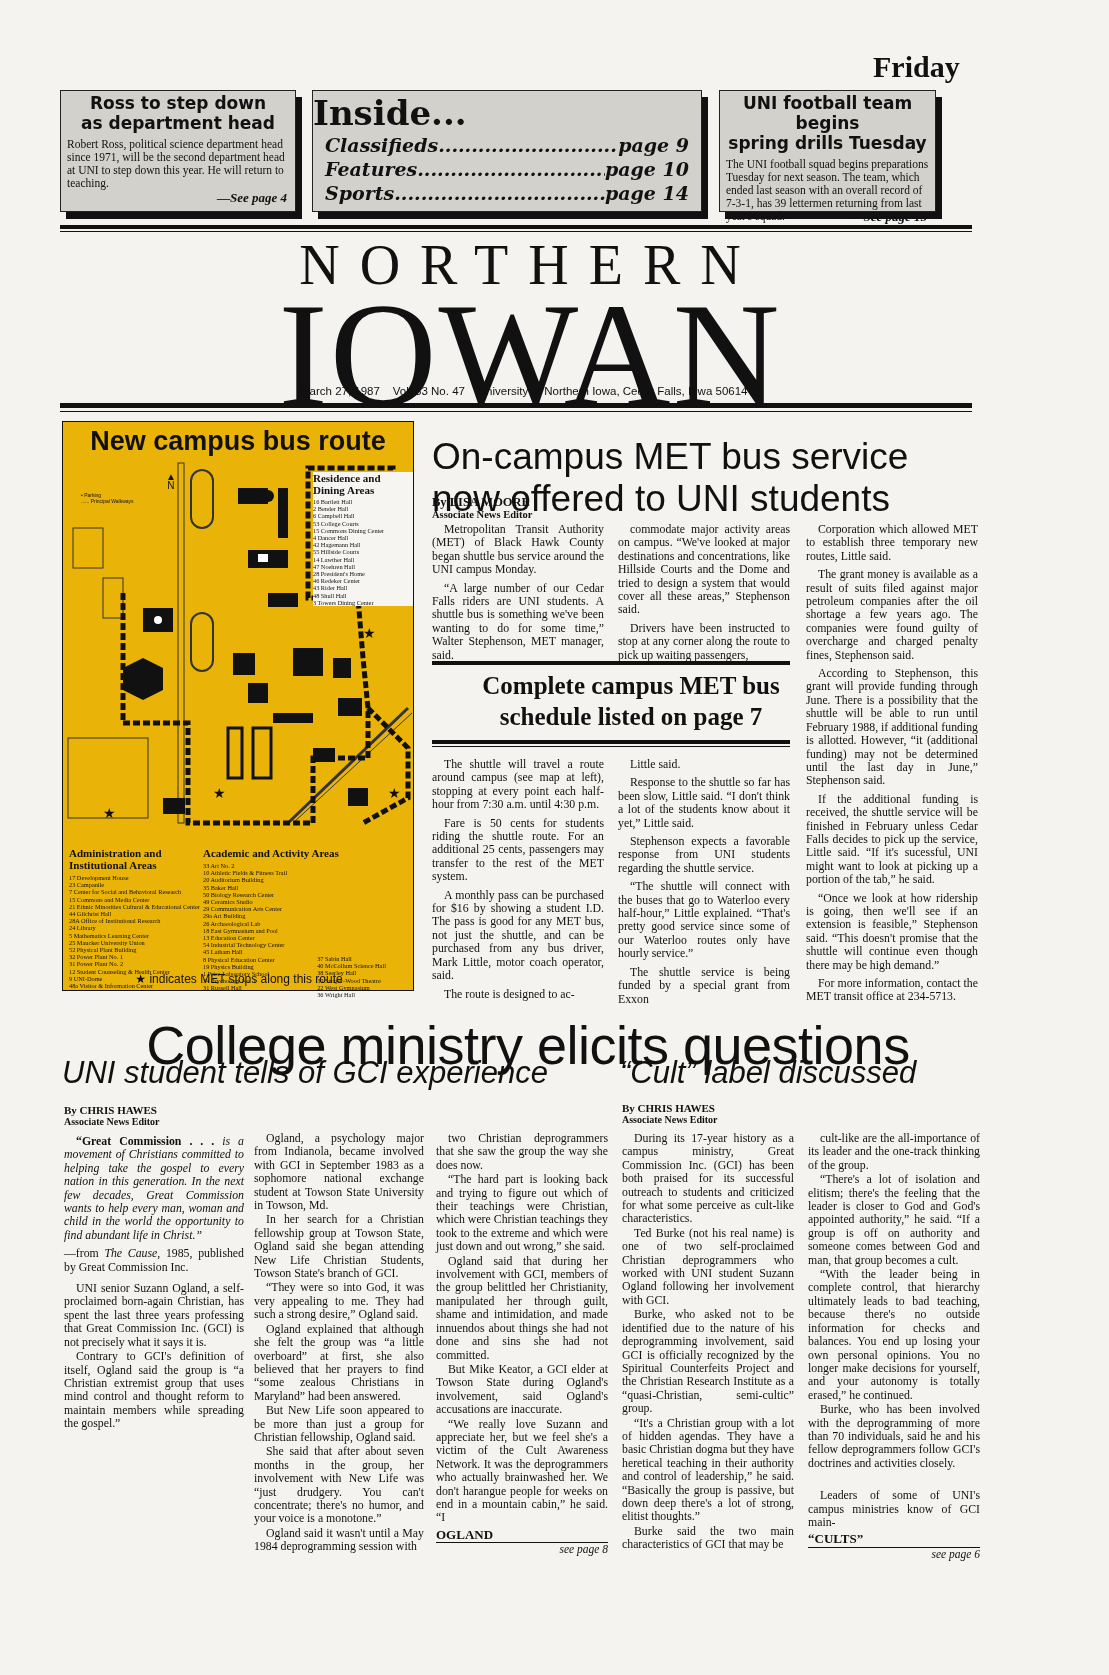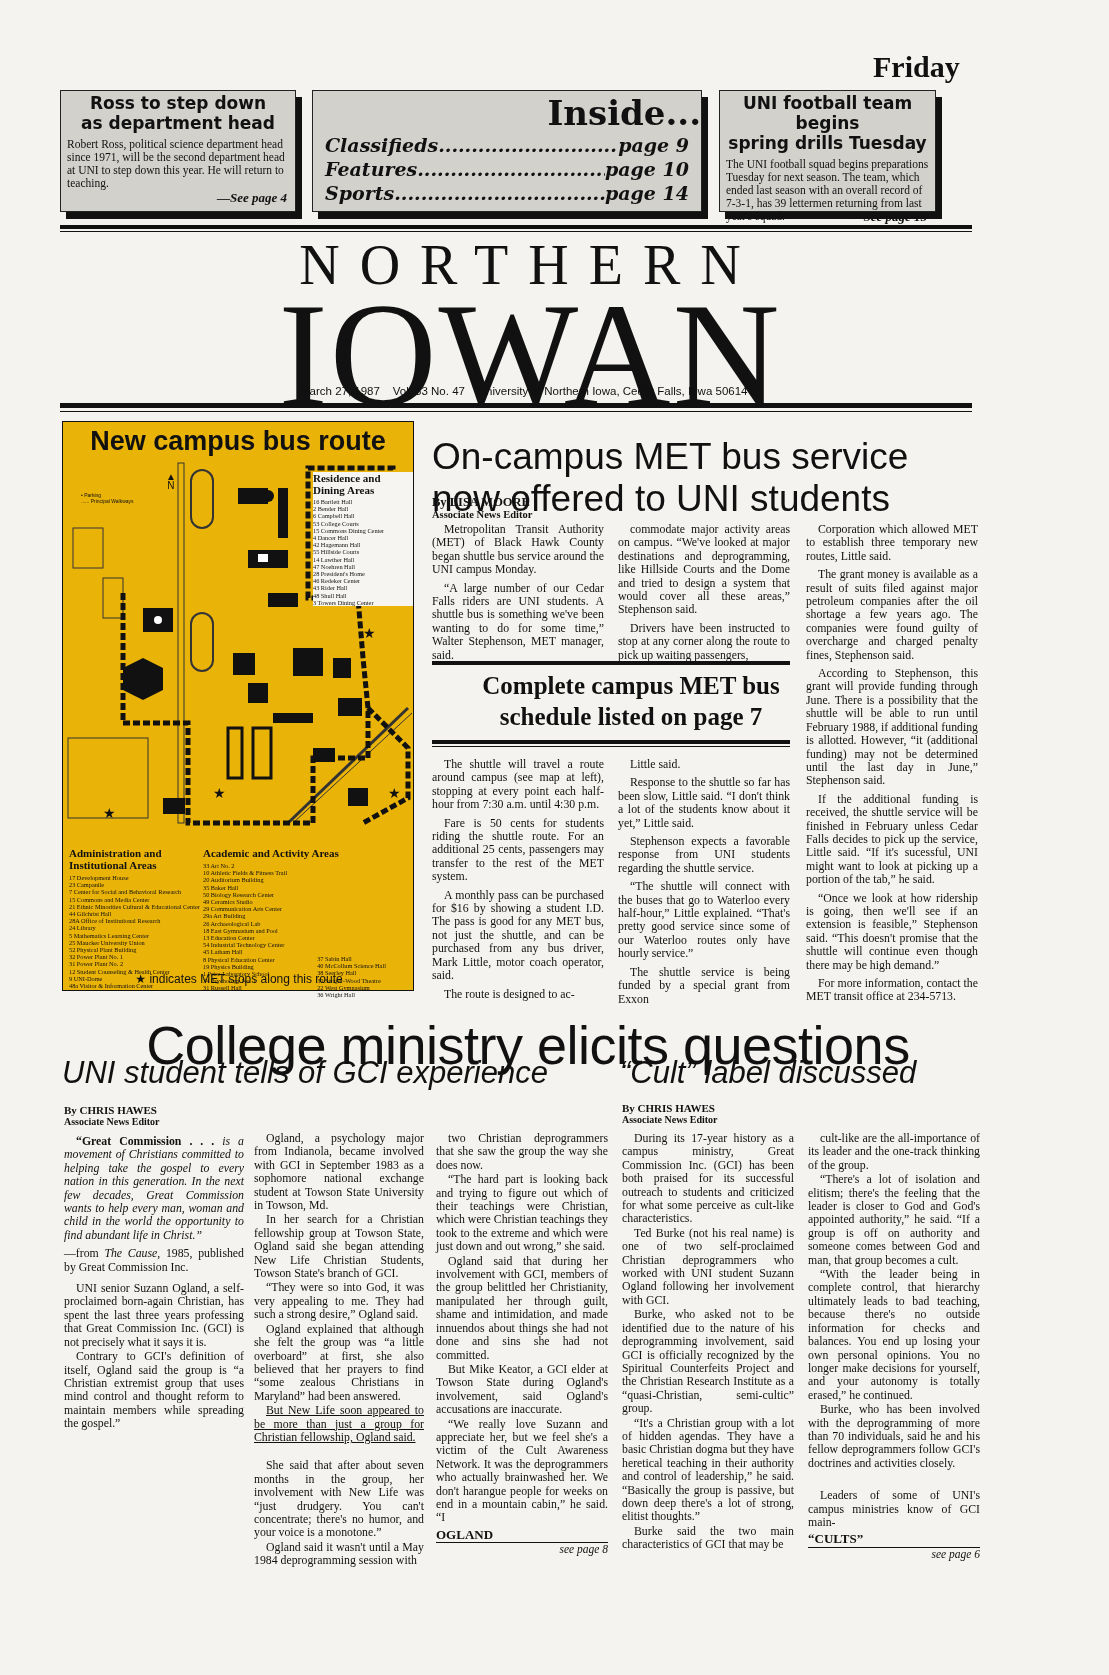--- a/index.html
+++ b/index.html
@@ -7,21 +7,21 @@
   body { position: relative; font-family: "Liberation Serif", "DejaVu Serif", serif; color: #111; }
   .abs { position: absolute; }
   .serif { font-family: "Liberation Serif", "DejaVu Serif", serif; }
   .sans { font-family: "Liberation Sans", "DejaVu Sans", sans-serif; }
 
   
   .teaser { position: absolute; background: #d2d1cc; border: 1.5px solid #222; box-shadow: 6px 7px 0 #111; }
   .teaser h3 { font-family: "DejaVu Sans", "Liberation Sans", sans-serif; font-weight: bold; text-align: center; font-size: 17px; line-height: 20px; }
   .teaser p { font-size: 11.5px; line-height: 13px; margin: 5px 6px 0 6px; }
   .teaser .see { font-style: italic; font-weight: bold; font-size: 13px; text-align: right; margin-right: 8px; }
-  .inside-title { font-family: "DejaVu Serif", serif; font-weight: bold; font-size: 34px; text-align: right; margin-top: 2px; }
+  .inside-title { font-family: "DejaVu Serif", serif; font-weight: bold; font-size: 34px; text-align: left; margin-top: 2px; }
   .inside-row { font-family: "DejaVu Serif", serif; font-style: italic; font-weight: bold; font-size: 19px; line-height: 24px; display: flex; margin: 0 12px; }
   .inside-row .dots { flex: 1; overflow: hidden; white-space: nowrap; }
   .inside-row .dots::after { content: "................................................................................"; }
 
   .rule-thick { position: absolute; background: #111; }
 
   .masthead-top { font-family: "Liberation Serif", serif; font-size: 56px; letter-spacing: 20px; text-align: center; }
   .masthead-main { font-family: "Liberation Serif", serif; font-size: 148px; line-height: 130px; letter-spacing: 2px; text-align: center; }
   .dateline { font-family: "Liberation Sans", sans-serif; font-size: 11.5px; }
 
@@ -235,21 +235,21 @@
 <div class="abs" style="left:432px;top:496px;">
   <div class="byline">By LISA MOORE</div>
   <div class="byline2">Associate News Editor</div>
 </div>
 
 <div class="col" id="bus-col1" style="left:432px;top:523px;width:172px;">
     <p>Metropolitan Transit Authority (MET) of Black Hawk County began shuttle bus service around the UNI campus Monday.</p>
     <p>“A large number of our Cedar Falls riders are UNI students. A shuttle bus is something we've been wanting to do for some time,” Walter Stephenson, MET manager, said.</p>
   </div>
 <div class="col" id="bus-col2" style="left:618px;top:523px;width:172px;">
-    <p>commodate major activity areas on campus. “We've looked at major destinations and deprogramming, like Hillside Courts and the Dome and tried to design a system that would cover all these areas,” Stephenson said.</p>
+    <p>commodate major activity areas on campus. “We've looked at major destinations and concentrations, like Hillside Courts and the Dome and tried to design a system that would cover all these areas,” Stephenson said.</p>
     <p>Drivers have been instructed to stop at any corner along the route to pick up waiting passengers,</p>
   </div>
 <div class="col" id="bus-col3" style="left:806px;top:523px;width:172px;">
     <p>Corporation which allowed MET to establish three temporary new routes, Little said.</p>
     <p>The grant money is available as a result of suits filed against major petroleum companies after the oil shortage a few years ago. The companies were found guilty of overcharge and charged penalty fines, Stephenson said.</p>
     <p>According to Stephenson, this grant will provide funding through June. There is a possibility that the shuttle will be able to run until February 1988, if additional funding is allotted. However, “it (additional funding) may not be determined until the last day in June,” Stephenson said.</p>
     <p>If the additional funding is received, the shuttle service will be finished in February unless Cedar Falls decides to pick up the service, Little said. “If it's sucessful, UNI might want to look at picking up a portion of the tab,” he said.</p>
     <p>“Once we look at how ridership is going, then we'll see if an extension is feasible,” Stephenson said. “This doesn't promise that the shuttle will continue even though there may be high demand.”</p>
     <p>For more information, contact the MET transit office at 234-5713.</p>
   </div>
@@ -291,21 +291,21 @@
   <div id="min-l-col1">
       <p style="margin-bottom: 1px;">UNI senior Suzann Ogland, a self-proclaimed born-again Christian, has spent the last three years professing that Great Commission Inc. (GCI) is not precisely what it says it is.</p>
       <p style="margin-bottom: 1px;">Contrary to GCI's definition of itself, Ogland said the group is “a Christian extremist group that uses mind control and thought reform to maintain members while spreading the gospel.”</p>
     </div>
 </div>
 <div class="col" id="min-l-col2" style="left:254px;top:1132px;width:170px;">
     <p style="margin-bottom: 1px;">Ogland, a psychology major from Indianola, became involved with GCI in September 1983 as a sophomore national exchange student at Towson State University in Towson, Md.</p>
     <p style="margin-bottom: 1px;">In her search for a Christian fellowship group at Towson State, Ogland said she began attending New Life Christian Students, Towson State's branch of GCI.</p>
     <p style="margin-bottom: 1px;">“They were so into God, it was very appealing to me. They had such a strong desire,” Ogland said.</p>
     <p style="margin-bottom: 1px;">Ogland explained that although she felt the group was “a little overboard” at first, she also believed that her prayers to find “some zealous Christians in Maryland” had been answered.</p>
-    <p style="margin-bottom: 15px; text-decoration: underline;">But New Life soon appeared to be more than just a group for Christian fellowship, Ogland said.</p>
+    <p style="margin-bottom: 1px;">But New Life soon appeared to be more than just a group for Christian fellowship, Ogland said.</p>
     <p style="margin-bottom: 1px;">She said that after about seven months in the group, her involvement with New Life was “just drudgery. You can't concentrate; there's no humor, and your voice is a monotone.”</p>
     <p style="margin-bottom: 1px;">Ogland said it wasn't until a May 1984 deprogramming session with</p>
   </div>
 <div class="col" style="left:436px;top:1132px;width:172px;">
   <div id="min-l-col3">
       <p style="margin-bottom: 1px;">two Christian deprogrammers that she saw the group the way she does now.</p>
       <p style="margin-bottom: 1px;">“The hard part is looking back and trying to figure out which of their teachings were Christian, which were Christian teachings they took to the extreme and which were just down and out wrong,” she said.</p>
       <p style="margin-bottom: 1px;">Ogland said that during her involvement with GCI, members of the group belittled her Christianity, manipulated her through guilt, shame and intimidation, and made innuendos about things she had not done and sins she had not committed.</p>
       <p style="margin-bottom: 1px;">But Mike Keator, a GCI elder at Towson State during Ogland's involvement, said Ogland's accusations are inaccurate.</p>
       <p style="margin-bottom: 1px;">“We really love Suzann and appreciate her, but we feel she's a victim of the Cult Awareness Network. It was the deprogrammers who actually brainwashed her. We don't harangue people for weeks on end in a mountain cabin,” he said. “I</p>

